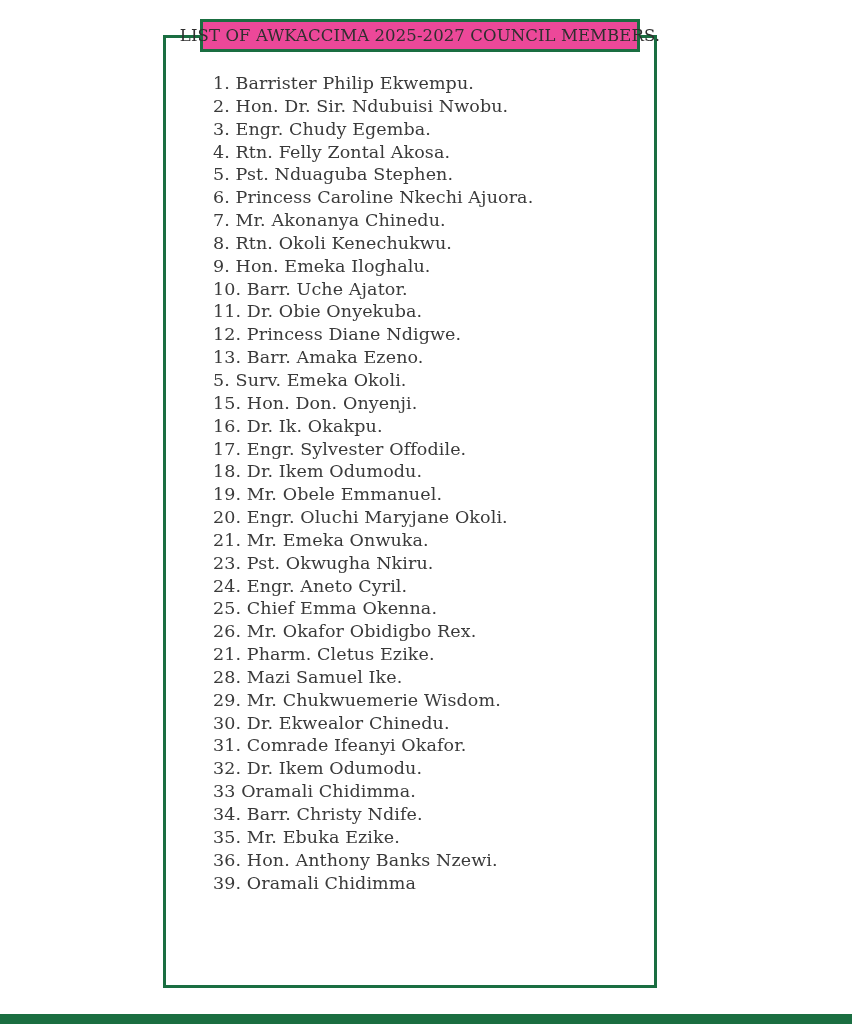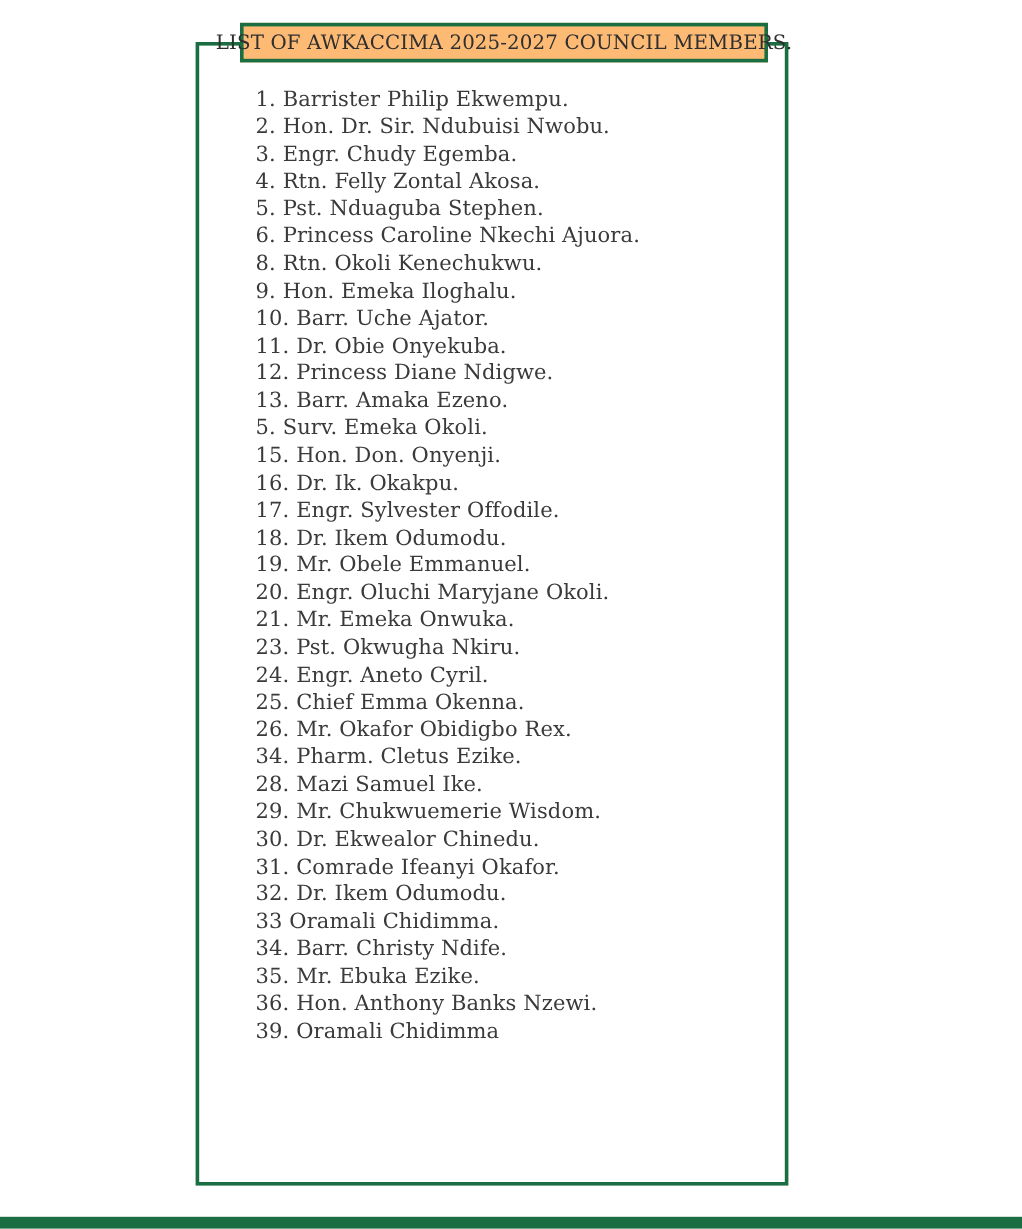--- a/index.html
+++ b/index.html
@@ -25,21 +25,21 @@
     background: transparent;
     z-index: 1;
   }
   .title-box {
     position: absolute;
     left: 200px;
     top: 19px;
     width: 440px;
     height: 33px;
     border: 3px solid var(--green);
-    background: #fdba74;
+    background: #ec4899;
     z-index: 2;
     display: flex;
     align-items: center;
     justify-content: center;
   }
   .title-text {
     font-size: 16.5px;
     letter-spacing: 0.1px;
     white-space: nowrap;
     color: #2f2f2f;
@@ -78,39 +78,40 @@
   <span class="title-text">LIST OF AWKACCIMA 2025-2027 COUNCIL MEMBERS.</span>
 </div>
 
 <div class="members">
     <div class="member-item">1. Barrister Philip Ekwempu.</div>
     <div class="member-item">2. Hon. Dr. Sir. Ndubuisi Nwobu.</div>
     <div class="member-item">3. Engr. Chudy Egemba.</div>
     <div class="member-item">4. Rtn. Felly Zontal Akosa.</div>
     <div class="member-item">5. Pst. Nduaguba Stephen.</div>
     <div class="member-item">6. Princess Caroline Nkechi Ajuora.</div>
+    <div class="member-item">7. Mr. Akonanya Chinedu.</div>
     <div class="member-item">8. Rtn. Okoli Kenechukwu.</div>
     <div class="member-item">9. Hon. Emeka Iloghalu.</div>
     <div class="member-item">10. Barr. Uche Ajator.</div>
     <div class="member-item">11. Dr. Obie Onyekuba.</div>
     <div class="member-item">12. Princess Diane Ndigwe.</div>
     <div class="member-item">13. Barr. Amaka Ezeno.</div>
     <div class="member-item">5. Surv. Emeka Okoli.</div>
     <div class="member-item">15. Hon. Don. Onyenji.</div>
     <div class="member-item">16. Dr. Ik. Okakpu.</div>
     <div class="member-item">17. Engr. Sylvester Offodile.</div>
     <div class="member-item">18. Dr. Ikem Odumodu.</div>
     <div class="member-item">19. Mr. Obele Emmanuel.</div>
     <div class="member-item">20. Engr. Oluchi Maryjane Okoli.</div>
     <div class="member-item">21. Mr. Emeka Onwuka.</div>
     <div class="member-item">23. Pst. Okwugha Nkiru.</div>
     <div class="member-item">24. Engr. Aneto Cyril.</div>
     <div class="member-item">25. Chief Emma Okenna.</div>
     <div class="member-item">26. Mr. Okafor Obidigbo Rex.</div>
-    <div class="member-item">34. Pharm. Cletus Ezike.</div>
+    <div class="member-item">21. Pharm. Cletus Ezike.</div>
     <div class="member-item">28. Mazi Samuel Ike.</div>
     <div class="member-item">29. Mr. Chukwuemerie Wisdom.</div>
     <div class="member-item">30. Dr. Ekwealor Chinedu.</div>
     <div class="member-item">31. Comrade Ifeanyi Okafor.</div>
     <div class="member-item">32. Dr. Ikem Odumodu.</div>
     <div class="member-item">33 Oramali Chidimma.</div>
     <div class="member-item">34. Barr. Christy Ndife.</div>
     <div class="member-item">35. Mr. Ebuka Ezike.</div>
     <div class="member-item">36. Hon. Anthony Banks Nzewi.</div>
     <div class="member-item">39. Oramali Chidimma</div>

